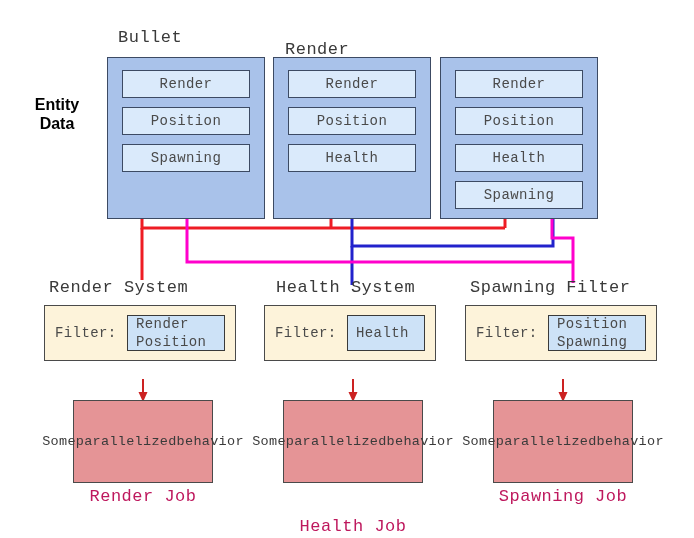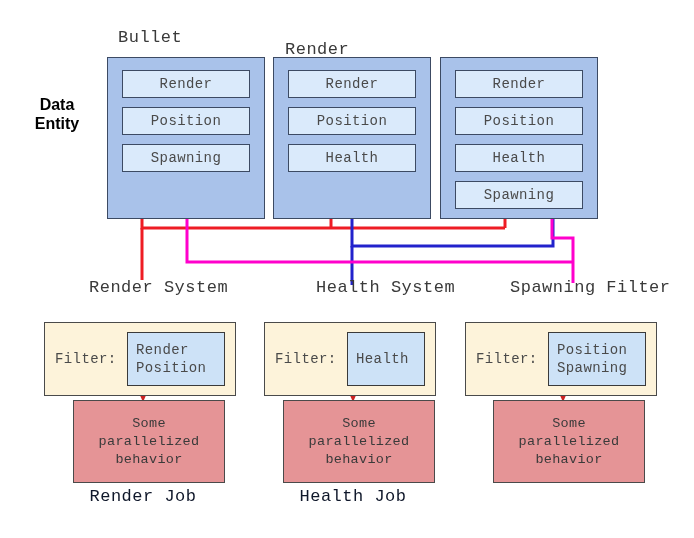--- a/index.html
+++ b/index.html
@@ -68,26 +68,25 @@
     letter-spacing: 0.4px;
   }
 
   
   .system-title {
     position: absolute;
     font-size: 17px;
     color: #3a3a3a;
     letter-spacing: 0.5px;
     white-space: nowrap;
-    margin-left: 40px;
   }
   .system-box {
     position: absolute;
-    top: 322px;
-    height: 74px;
+    top: 305px;
+    height: 56px;
     background: #fdf3da;
     border: 1.5px solid #4a4a4a;
     box-sizing: border-box;
   }
   .filter-label {
     position: absolute;
     left: 10px;
     top: 50%;
     transform: translateY(-50%);
     font-size: 14px;
@@ -112,44 +111,44 @@
     color: #4a4a4a;
     line-height: 18px;
     letter-spacing: 0.4px;
     white-space: nowrap;
   }
 
   
   .job-box {
     position: absolute;
     top: 400px;
-    width: 152px;
+    width: 140px;
     height: 83px;
     background: #e59496;
     border: 1.5px solid #4a4a4a;
     box-sizing: border-box;
     display: flex;
-    flex-direction: column;
+    flex-direction: row;
     align-items: center;
     justify-content: center;
   }
   .job-line {
     font-size: 13.5px;
     color: #3a3a3a;
     line-height: 18px;
     letter-spacing: 0.3px;
     white-space: nowrap;
   }
   .job-title {
     position: absolute;
     top: 487px;
     width: 180px;
     text-align: center;
     font-size: 17px;
-    color: #0f172a;
+    color: #be185d;
     letter-spacing: 0.5px;
     white-space: nowrap;
   }
 </style>
 </head>
 <body>
 
 <div id="canvas">
 
   <svg id="wires" viewBox="0 0 694 538" width="694" height="538">
@@ -180,22 +179,22 @@
       <path d="M353,379 L353,396" fill="none" stroke="#cc2222" stroke-width="2"></path>
       <path d="M353,402 L348.5,392 L357.5,392 Z" fill="#cc2222"></path>
     </g>
     <g>
       <path d="M563,379 L563,396" fill="none" stroke="#cc2222" stroke-width="2"></path>
       <path d="M563,402 L558.5,392 L567.5,392 Z" fill="#cc2222"></path>
     </g>
   </svg>
 
   <div class="entity-data-label">
+    <div>Entity</div>
     <div>Data</div>
-    <div>Entity</div>
   </div>
 
   <div class="entity-title" style="left:118px; top:28px;">Bullet</div>
   <div class="entity-box" style="left:107px; top:57px; width:158px; height:162px;">
     <div class="component" style="top:12px;">Render</div>
     <div class="component" style="top:49px;">Position</div>
     <div class="component" style="top:86px;">Spawning</div>
   </div>
 
   <div class="entity-title" style="left:285px; top:40px;">Render</div>
@@ -244,21 +243,22 @@
     <div class="job-line">parallelized</div>
     <div class="job-line">behavior</div>
   </div>
   <div class="job-title" style="left:53px;">Render Job</div>
 
   <div class="job-box" style="left:283px;">
     <div class="job-line">Some</div>
     <div class="job-line">parallelized</div>
     <div class="job-line">behavior</div>
   </div>
-  <div class="job-title" style="left:263px;">Health Job</div>
+  <div class="job-title" style="left:263px;margin-top:30px;">Health Job</div>
 
   <div class="job-box" style="left:493px;">
     <div class="job-line">Some</div>
     <div class="job-line">parallelized</div>
     <div class="job-line">behavior</div>
   </div>
+  <div class="job-title" style="left:473px;">Spawning Job</div>
 
 </div>
 
 </body></html>

